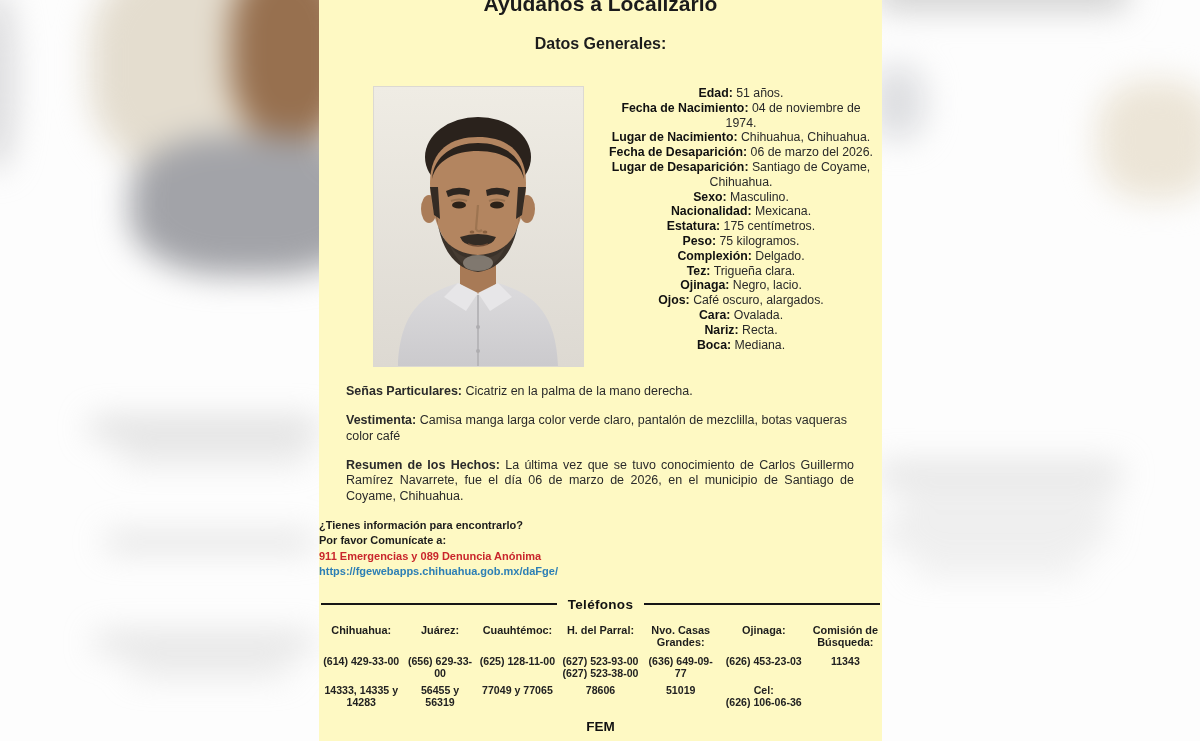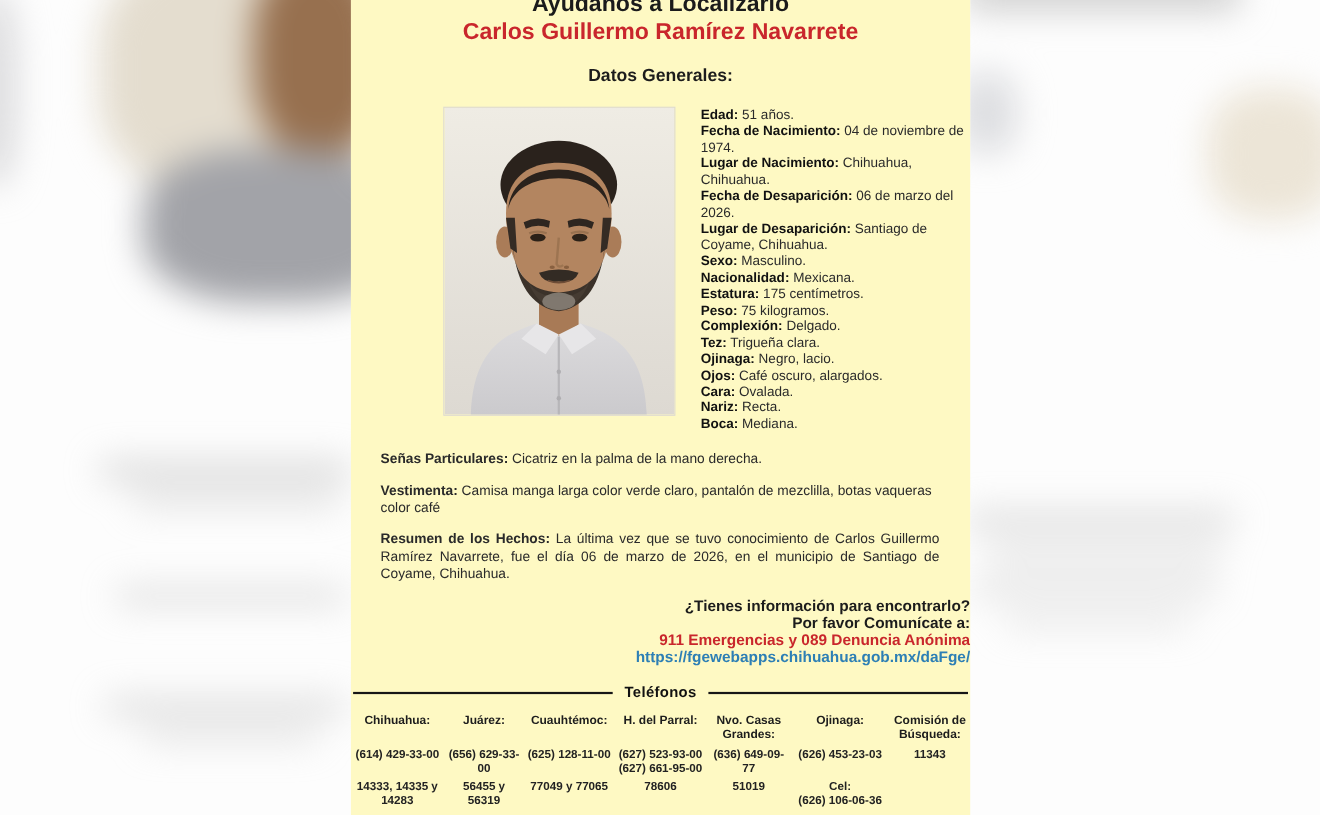--- a/index.html
+++ b/index.html
@@ -23,33 +23,33 @@
   .poster-title{
     margin-top:-9px;text-align:center;font-weight:bold;font-size:21px;
     line-height:25px;color:#1b1b1b;
   }
   .person-name{
     text-align:center;font-weight:bold;font-size:21px;line-height:26px;
   }
   .section-title{
     margin-top:18px;text-align:center;font-weight:bold;font-size:16px;line-height:20px;
   }
-  .main-row{display:flex;margin-top:17px;padding-left:84px;}
+  .main-row{display:flex;margin-top:32px;padding-left:54px;text-align:center;}
   .photo-frame{
     width:211px;height:281px;flex:0 0 211px;border:1px solid #dcd9d2;box-sizing:border-box;
     overflow:hidden;
   }
   .photo-frame svg{display:block;}
   .data-col{margin-left:23px;width:268px;font-size:12.3px;line-height:14.8px;color:#2a2a2a;}
   .data-col p{margin:0;}
   .data-col b{color:#111;}
   .details{margin:17px 28px 0 27px;font-size:12.5px;color:#2a2a2a;}
   .details p{margin:0 0 13.5px 0;line-height:15.5px;}
   .details .justify{text-align:justify;}
-  .contact{margin-top:9px;text-align:right;font-weight:bold;font-size:14px;line-height:15.5px;}
+  .contact{margin-top:9px;text-align:left;font-weight:bold;font-size:11px;line-height:15.5px;}
   .contact p{margin:0;}
   .red-text{color:var(--accent-red);}
   .link-text{color:var(--link-blue);cursor:pointer;}
   
   .tel-divider{margin-top:17px;display:flex;align-items:center;padding:0 2px;}
   .tel-divider .rule{flex:1;height:2px;background:#161616;}
   .tel-divider .tel-title{
     margin:0 11px;font-weight:bold;font-size:13.5px;letter-spacing:.3px;color:#111;
   }
   
@@ -88,21 +88,20 @@
     <div class="blob" style="left:25px;top:495px;width:245px;height:17px;background:#c3c3c3;opacity:.6;border-radius:8px;"></div>
     <div class="blob" style="left:45px;top:528px;width:215px;height:14px;background:#c8c8c8;opacity:.55;border-radius:8px;"></div>
     <div class="blob" style="left:30px;top:558px;width:225px;height:14px;background:#c6c6c6;opacity:.55;border-radius:8px;"></div>
     <div class="blob" style="left:60px;top:588px;width:170px;height:13px;background:#cccccc;opacity:.5;border-radius:8px;"></div>
   </div>
 </div>
 
 <div class="poster">
 
   <div class="poster-title">Ayúdanos a Localizarlo</div>
-  <div class="person-name red-text">Carlos Guillermo Ramírez Navarrete</div>
   <div class="section-title">Datos Generales:</div>
 
   <div class="main-row">
 
     <div class="photo-frame">
       <svg width="209" height="279" viewBox="0 0 209 279" xmlns="http://www.w3.org/2000/svg">
         <defs>
           <linearGradient id="pbg" x1="0" y1="0" x2="0" y2="1">
             <stop offset="0" stop-color="#efece4"></stop>
             <stop offset="1" stop-color="#ddd9d2"></stop>
@@ -206,21 +205,21 @@
     <div class="cell hdr">Nvo. Casas
 Grandes:</div>
     <div class="cell hdr">Ojinaga:</div>
     <div class="cell hdr">Comisión de
 Búsqueda:</div>
 
     <div class="cell val">(614) 429-33-00</div>
     <div class="cell val">(656) 629-33-00</div>
     <div class="cell val">(625) 128-11-00</div>
     <div class="cell val">(627) 523-93-00
-(627) 661-95-00</div>
+(627) 523-38-00</div>
     <div class="cell val">(636) 649-09-77</div>
     <div class="cell val">(626) 453-23-03</div>
     <div class="cell val">11343</div>
 
     <div class="cell val">14333, 14335 y
 14283</div>
     <div class="cell val">56455 y 56319</div>
     <div class="cell val">77049 y 77065</div>
     <div class="cell val">78606</div>
     <div class="cell val">51019</div>

